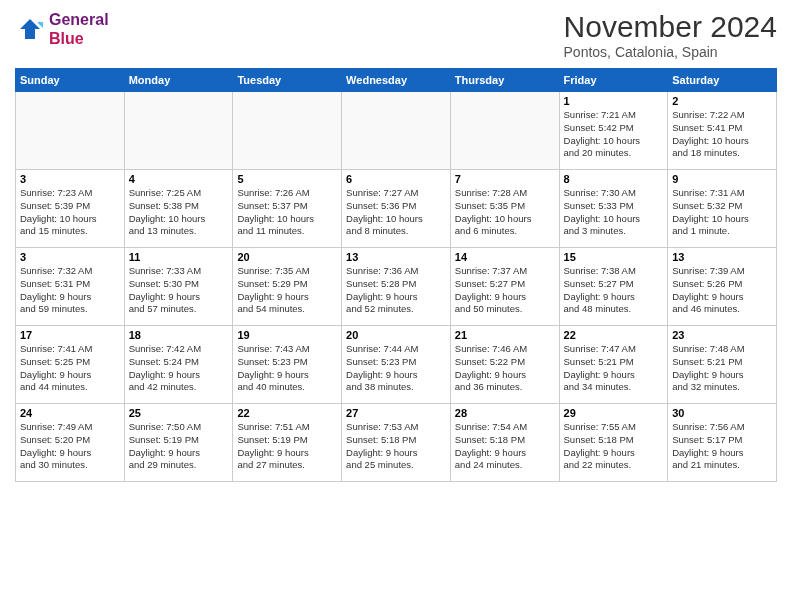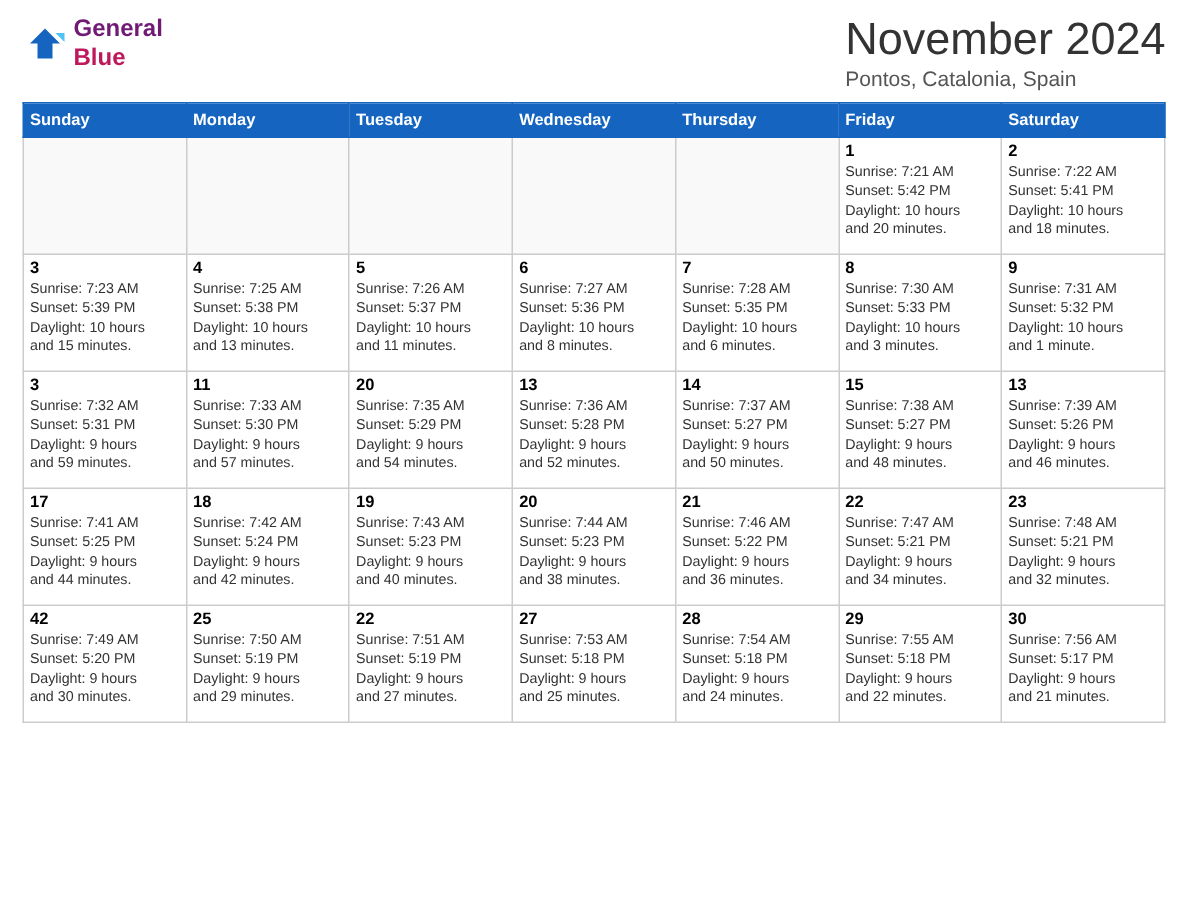--- a/index.html
+++ b/index.html
@@ -222,21 +222,21 @@
             <div class="day-num">22</div>
             <div class="day-info">Sunrise: 7:47 AM<br>Sunset: 5:21 PM<br>Daylight: 9 hours<br>and 34 minutes.</div>
           </td>
           <td>
             <div class="day-num">23</div>
             <div class="day-info">Sunrise: 7:48 AM<br>Sunset: 5:21 PM<br>Daylight: 9 hours<br>and 32 minutes.</div>
           </td>
         </tr>
         <tr>
           <td>
-            <div class="day-num">42</div>
+            <div class="day-num">24</div>
             <div class="day-info">Sunrise: 7:49 AM<br>Sunset: 5:20 PM<br>Daylight: 9 hours<br>and 30 minutes.</div>
           </td>
           <td>
             <div class="day-num">25</div>
             <div class="day-info">Sunrise: 7:50 AM<br>Sunset: 5:19 PM<br>Daylight: 9 hours<br>and 29 minutes.</div>
           </td>
           <td>
             <div class="day-num">22</div>
             <div class="day-info">Sunrise: 7:51 AM<br>Sunset: 5:19 PM<br>Daylight: 9 hours<br>and 27 minutes.</div>
           </td>

